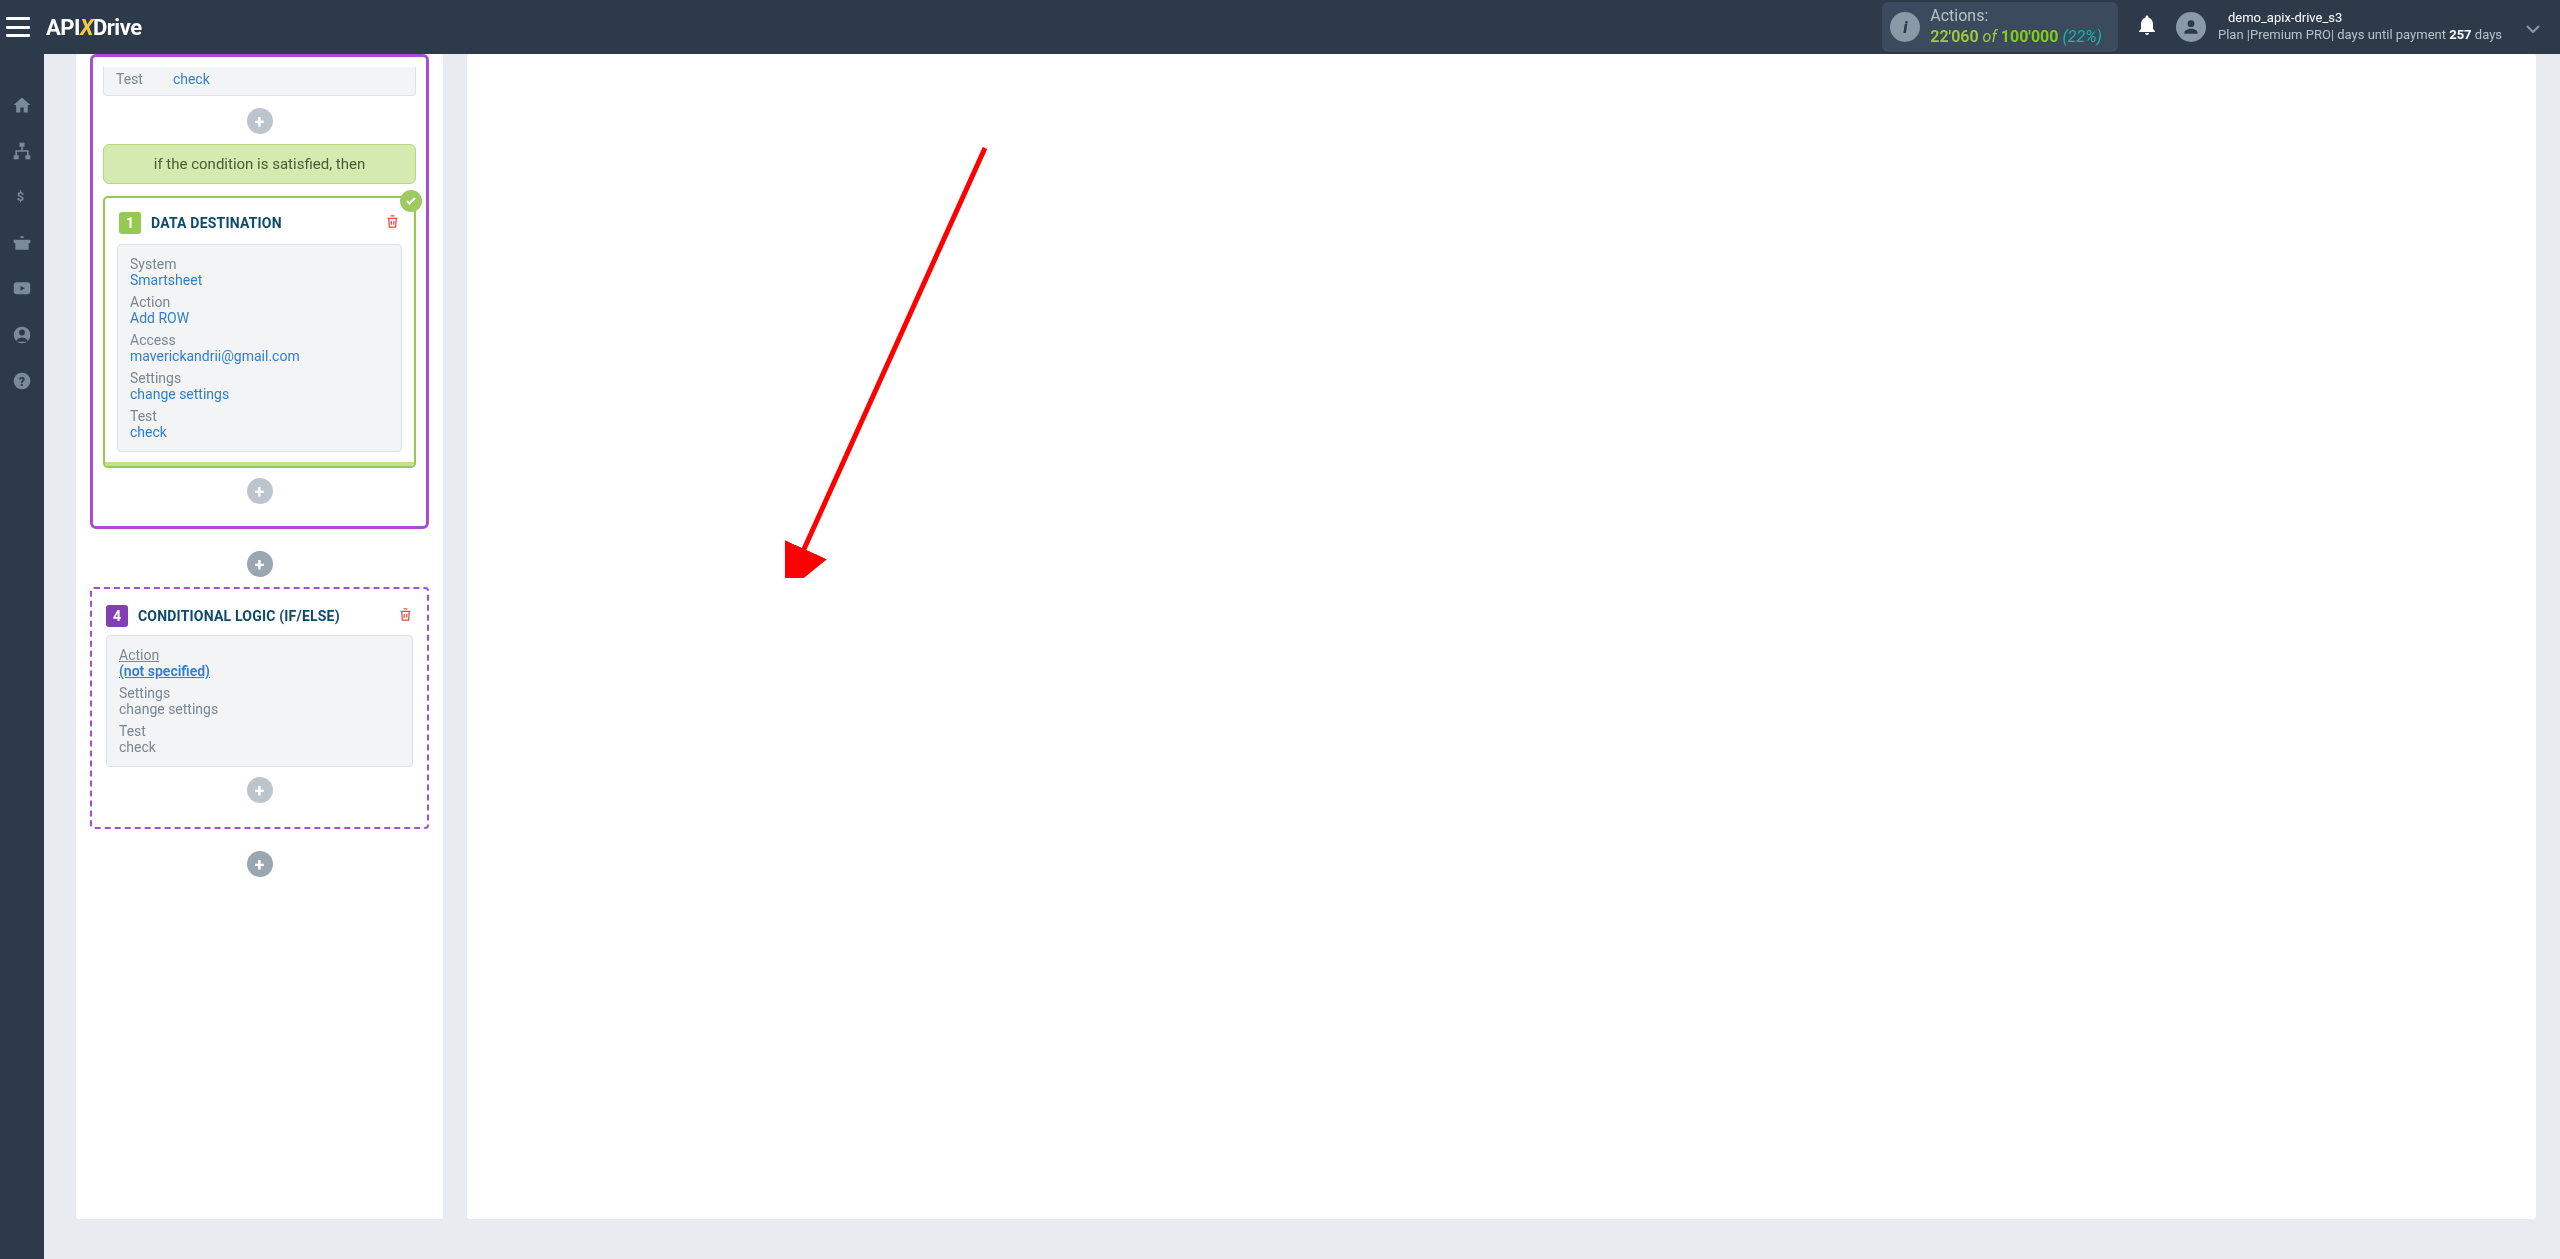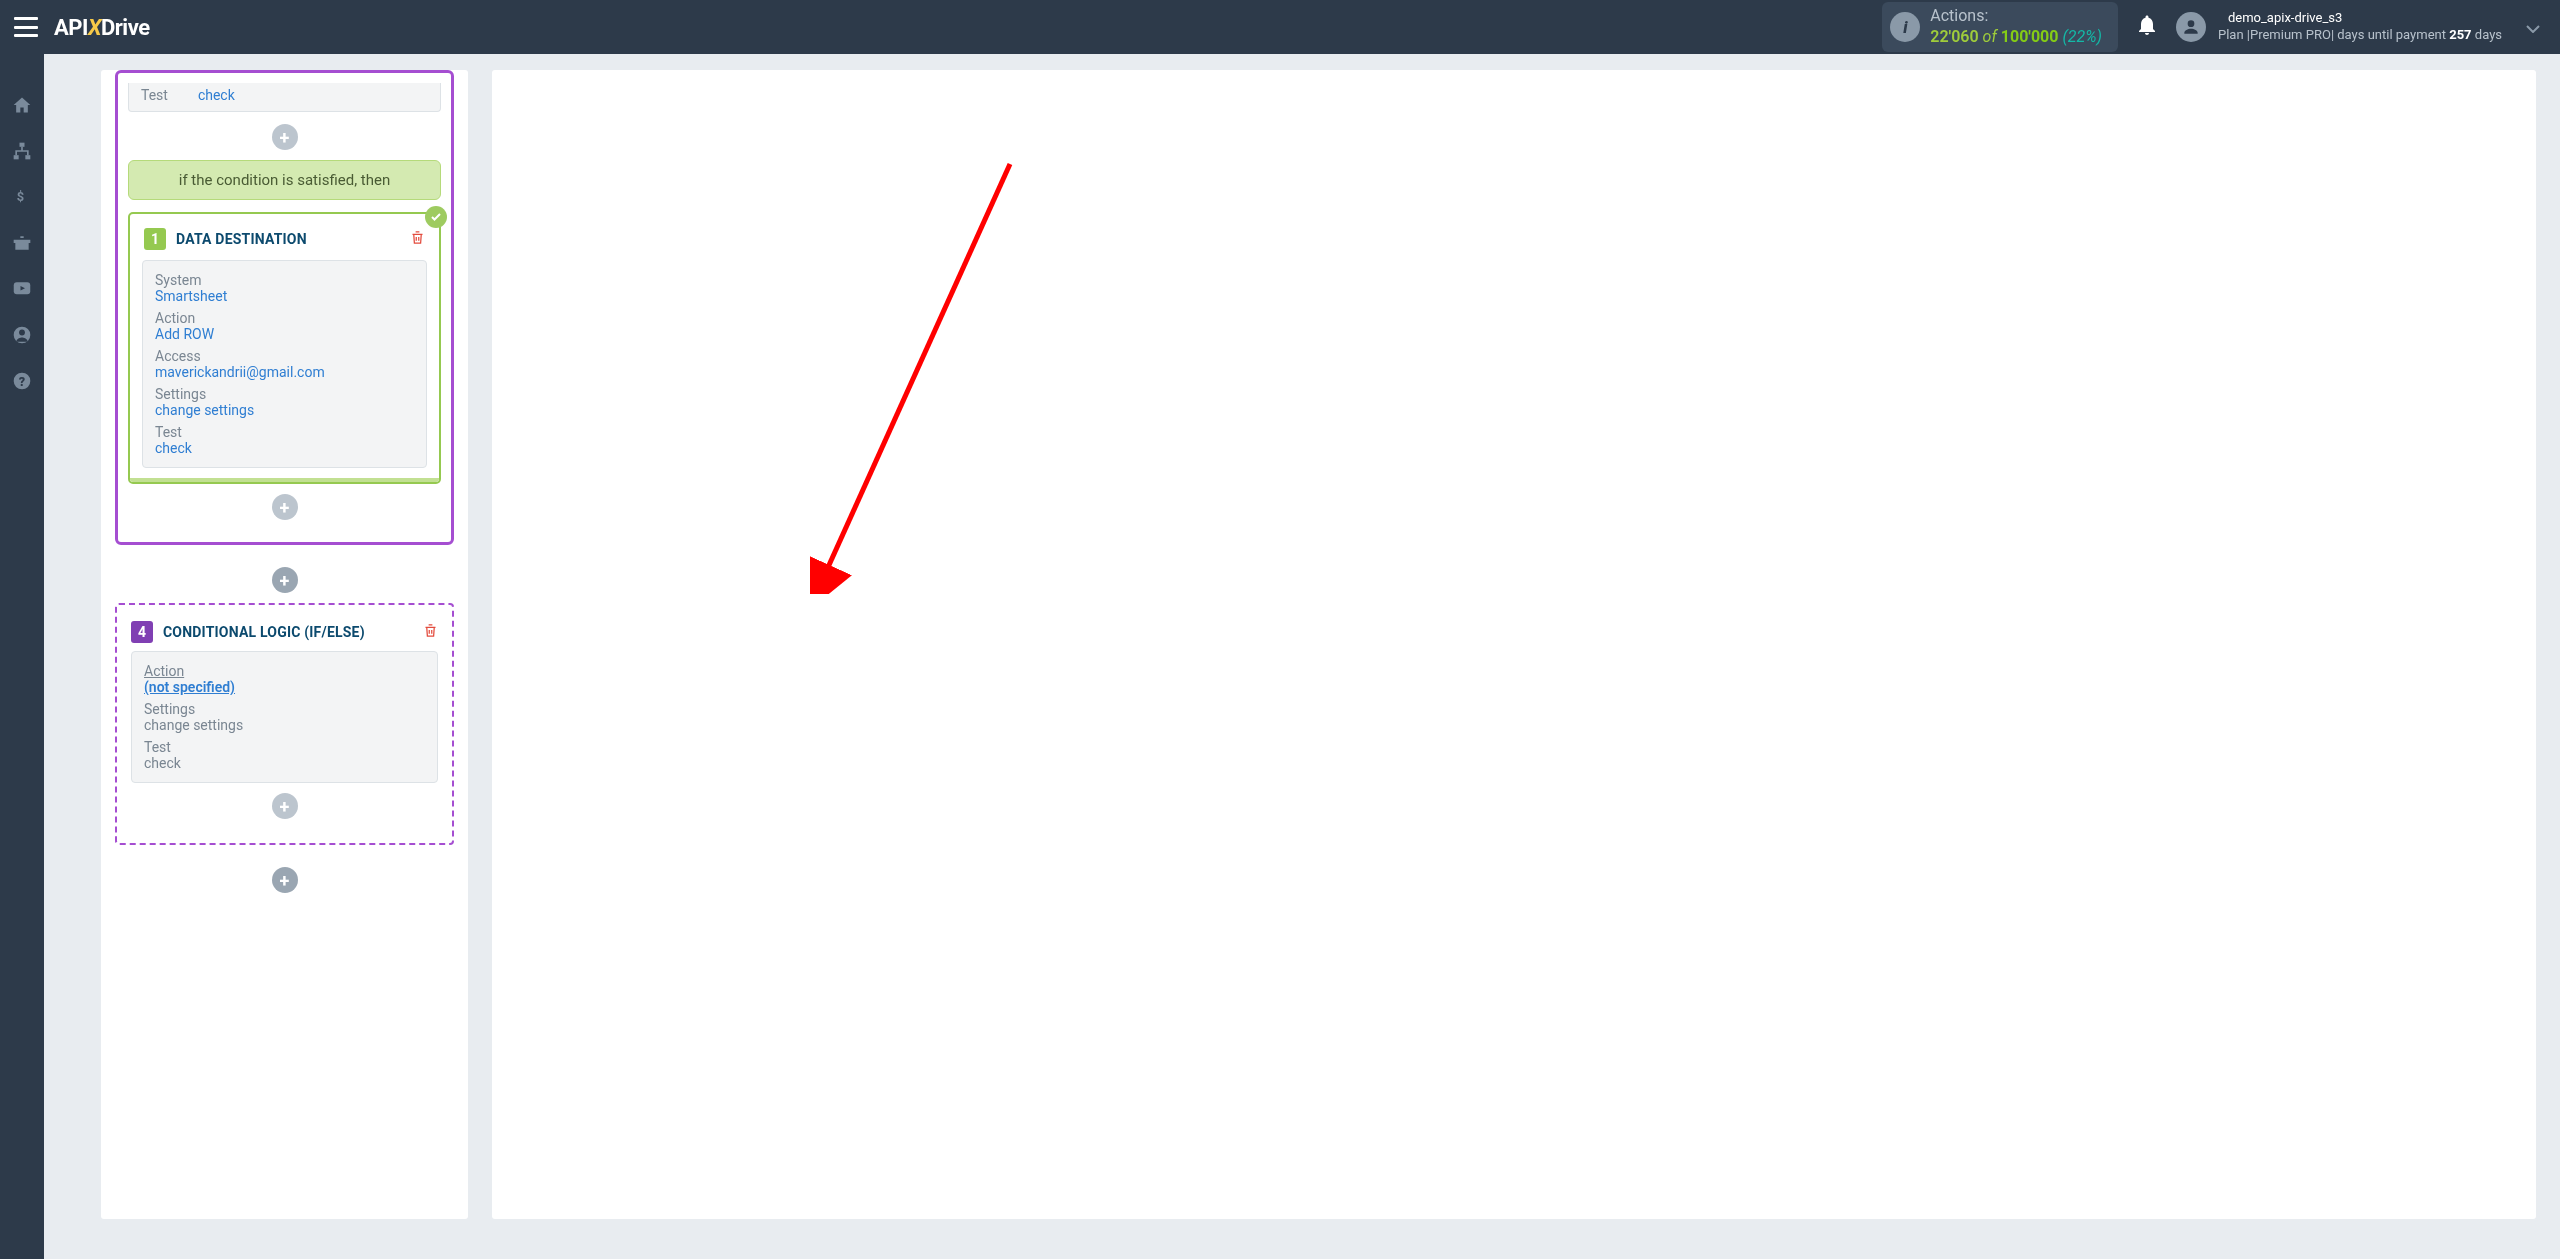--- a/index.html
+++ b/index.html
@@ -1,20 +1,20 @@
 <!DOCTYPE html>
 <html><head>
   <meta charset="utf-8">
   <style>
     * { margin: 0; padding: 0; box-sizing: border-box; font-family: -apple-system, BlinkMacSystemFont, "Segoe UI", Roboto, sans-serif; }
     body { background: #e8ecf0; overflow: hidden; }
     .app { display: flex; flex-direction: column; height: 100vh; width: 100vw; }
 
     
-    .header { background: #2d3a4a; height: 54px; display: flex; align-items: center; padding: 0 20px 0 14px; color: #fff; justify-content: flex-end; }
+    .header { background: #2d3a4a; height: 54px; display: flex; align-items: center; padding: 0 20px 0 6px; color: #fff; justify-content: flex-end; }
     .hamburger { width: 24px; height: 20px; display: flex; flex-direction: column; justify-content: space-between; cursor: pointer; margin-right: 16px; }
     .hamburger span { height: 3px; background: #fff; border-radius: 1px; }
     .logo { font-size: 22px; font-weight: 700; letter-spacing: -0.5px; }
     .logo .api { color: #fff; }
     .logo .x { color: #f7c948; font-style: italic; }
     .logo .drive { color: #fff; }
     .spacer { flex: 1; }
     .actions-box { background: #3b4a5c; border-radius: 6px; padding: 4px 16px 4px 8px; display: flex; align-items: center; gap: 10px; margin-right: 20px; }
     .actions-info-icon { width: 30px; height: 30px; background: #8a99a8; border-radius: 50%; display: flex; align-items: center; justify-content: center; color: #2d3a4a; font-weight: 900; font-size: 16px; font-style: italic; }
     .actions-text { font-size: 16px; line-height: 1.3; }
@@ -29,21 +29,21 @@
     .user-text { font-size: 13px; line-height: 1.3; }
     .user-text .name { color: #fff; margin-left: 10px; }
     .user-text .plan { color: #b8c2cc; }
     .user-text .days { color: #fff; font-weight: 700; }
     .chevron-down { margin-left: 12px; color: #8a99a8; }
 
     
     .body { flex: 1; display: flex; overflow: hidden; }
     .sidebar { width: 44px; background: #2d3a4a; display: flex; flex-direction: column; align-items: center; padding-top: 40px; gap: 24px; }
     .sidebar .nav-icon { color: #7a8a9b; cursor: pointer; width: 22px; height: 22px; display: flex; align-items: center; justify-content: center; }
-    .content { flex: 1; display: flex; gap: 24px; padding: 16px 24px 40px 32px; overflow-y: auto; margin-left: 25px; }
+    .content { flex: 1; display: flex; gap: 24px; padding: 0 24px 40px 32px; overflow-y: auto; }
 
     
     .left-panel { width: 367px; background: #fff; border-radius: 3px; padding: 0 14px 24px; flex-shrink: 0; }
     .right-panel { flex: 1; background: #fff; border-radius: 3px; position: relative; }
     .card-outer-purple { border: 3px solid #a54ed1; border-radius: 6px; padding: 10px 10px 12px; margin-bottom: 22px; }
     .card-outer-dashed { border: 2px dashed #a54ed1; border-radius: 4px; padding: 16px 14px 14px; margin-bottom: 22px; }
 
     .partial-row { background: #f3f4f5; border: 1px solid #dde2e6; border-radius: 4px; padding: 4px 12px 8px; display: flex; gap: 30px; font-size: 14px; margin-bottom: 12px; border-top: none; border-top-left-radius: 0; border-top-right-radius: 0; }
     .partial-row .row-label { color: #7a8692; }
     .partial-row .row-link { color: #2f7ed2; cursor: pointer; }

